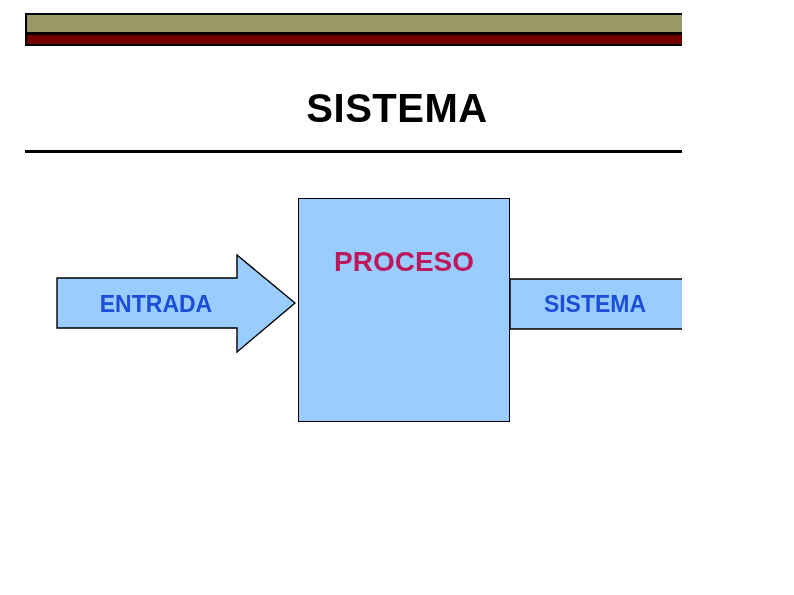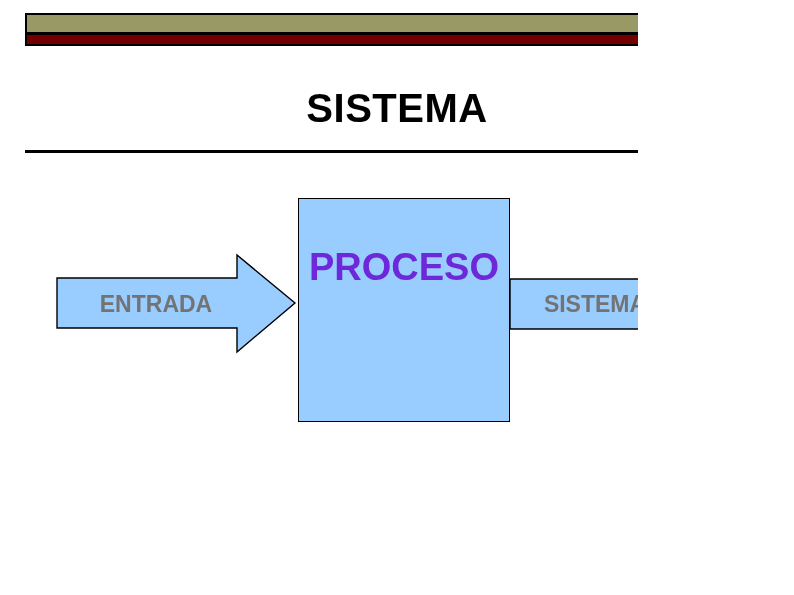--- a/index.html
+++ b/index.html
@@ -7,20 +7,21 @@
     padding: 0;
     background: #ffffff;
     font-family: "Liberation Sans", sans-serif;
   }
   .slide {
     position: relative;
     width: 638px;
     height: 595px;
     background: #ffffff;
     overflow: hidden;
+    padding-left: 44px;
   }
 
   
   .bar-olive {
     position: absolute;
     left: 25px; top: 13px;
     width: 728px; height: 17px;
     background: #999966;
     border: 2px solid #000000;
   }
@@ -71,35 +72,35 @@
     left: 298px; top: 198px;
     width: 210px; height: 222px;
     background: #99CCFF;
     border: 1.5px solid #000000;
   }
   .process-label {
     position: absolute;
     left: 0; top: 47px;
     width: 100%;
     text-align: center;
-    font-size: 38px;
+    font-size: 28px;
     font-weight: bold;
-    color: #6d28d9;
+    color: #be185d;
   }
   .arrow-svg {
     position: absolute;
     overflow: visible;
   }
   .arrow-entrada { left: 56px; top: 254px; }
   .arrow-salida  { left: 510px; top: 254px; }
   .arrow-label {
     position: absolute;
     font-size: 23px;
     font-weight: bold;
-    color: #737373;
+    color: #1d4ed8;
     text-align: center;
   }
   .label-entrada { left: 56px; top: 291px; width: 200px; }
   .label-salida  { left: 510px; top: 291px; width: 170px; }
 </style>
 </head>
 <body>
 
 <div class="slide">
 

